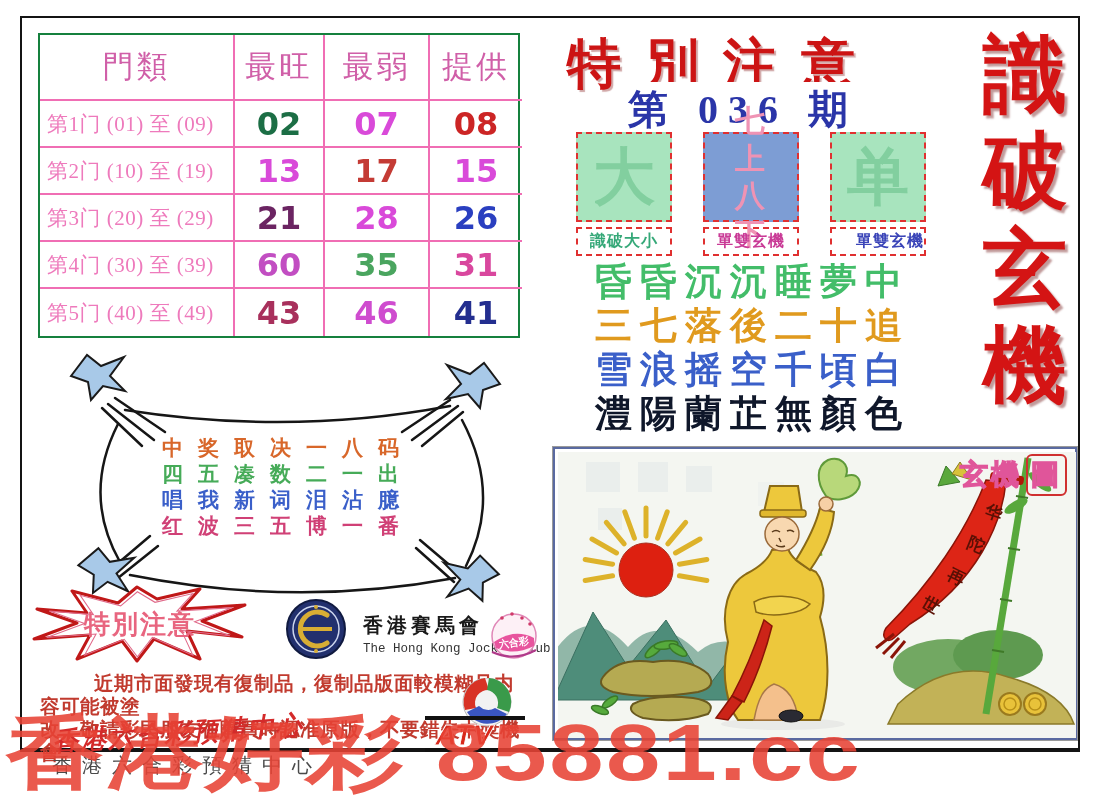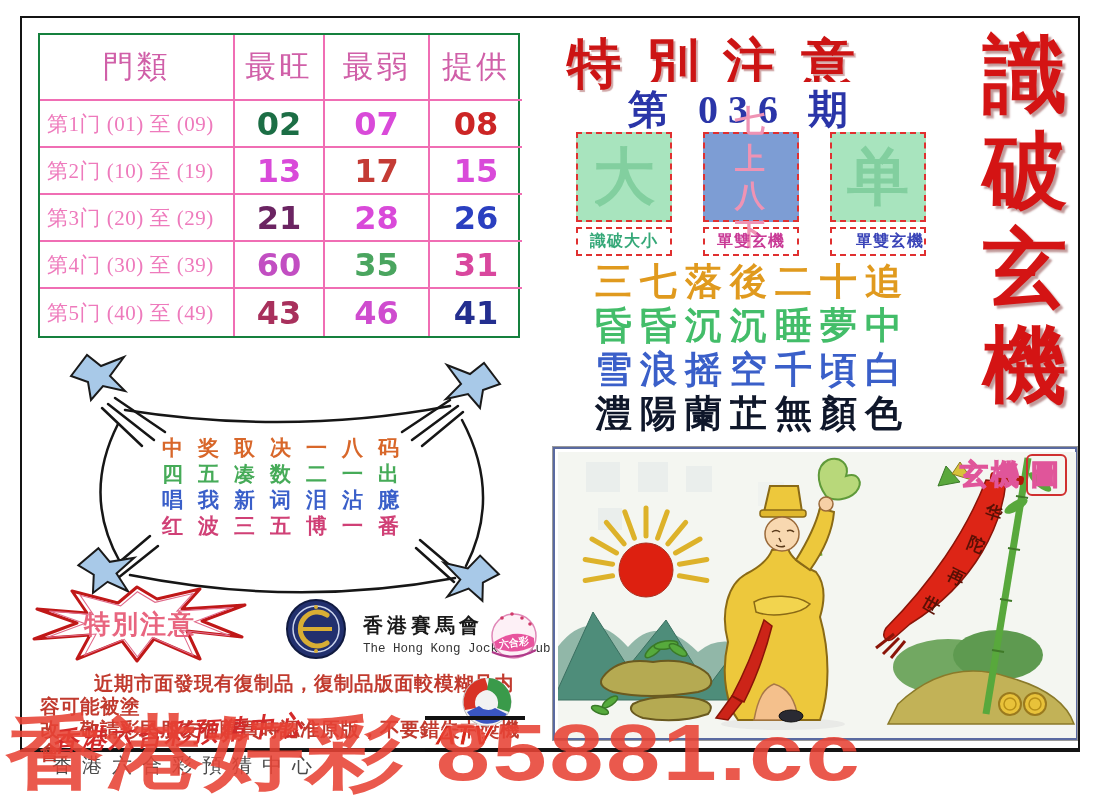--- a/index.html
+++ b/index.html
@@ -152,22 +152,22 @@
     <div class="big quad" style="color: rgb(239, 147, 180); background-color: rgb(125, 157, 212);">七上八下</div>
     <div class="lbl" style="color: rgb(201, 58, 150);">單雙玄機</div>
   </div>
   <div class="hint-box">
     <div class="big" style="color: rgb(130, 207, 159); background-color: rgb(168, 228, 190);">单</div>
     <div class="lbl" style="color: rgb(58, 68, 184); text-align: right;">單雙玄機</div>
   </div>
 </div>
 
 <div class="mystic-poem">
+  <div class="pline" style="color: rgb(67, 189, 105);">昏昏沉沉睡夢中</div>
   <div class="pline" style="color: rgb(224, 154, 30);">三七落後二十追</div>
-  <div class="pline" style="color: rgb(67, 189, 105);">昏昏沉沉睡夢中</div>
   <div class="pline" style="color: rgb(58, 95, 201);">雪浪摇空千頃白</div>
   <div class="pline" style="color: #0f172a;">澧陽蘭芷無顏色</div>
 </div>
 
 <div class="banner-area">
   <svg width="505" height="272" viewBox="0 0 505 272">
     <g stroke="#161616" stroke-width="2.5" fill="none" stroke-linecap="round">
       <path d="M95,70 Q260,96 420,66"></path>
       <path d="M88,84 Q52,155 90,222"></path>
       <path d="M432,80 Q472,155 436,226"></path>

